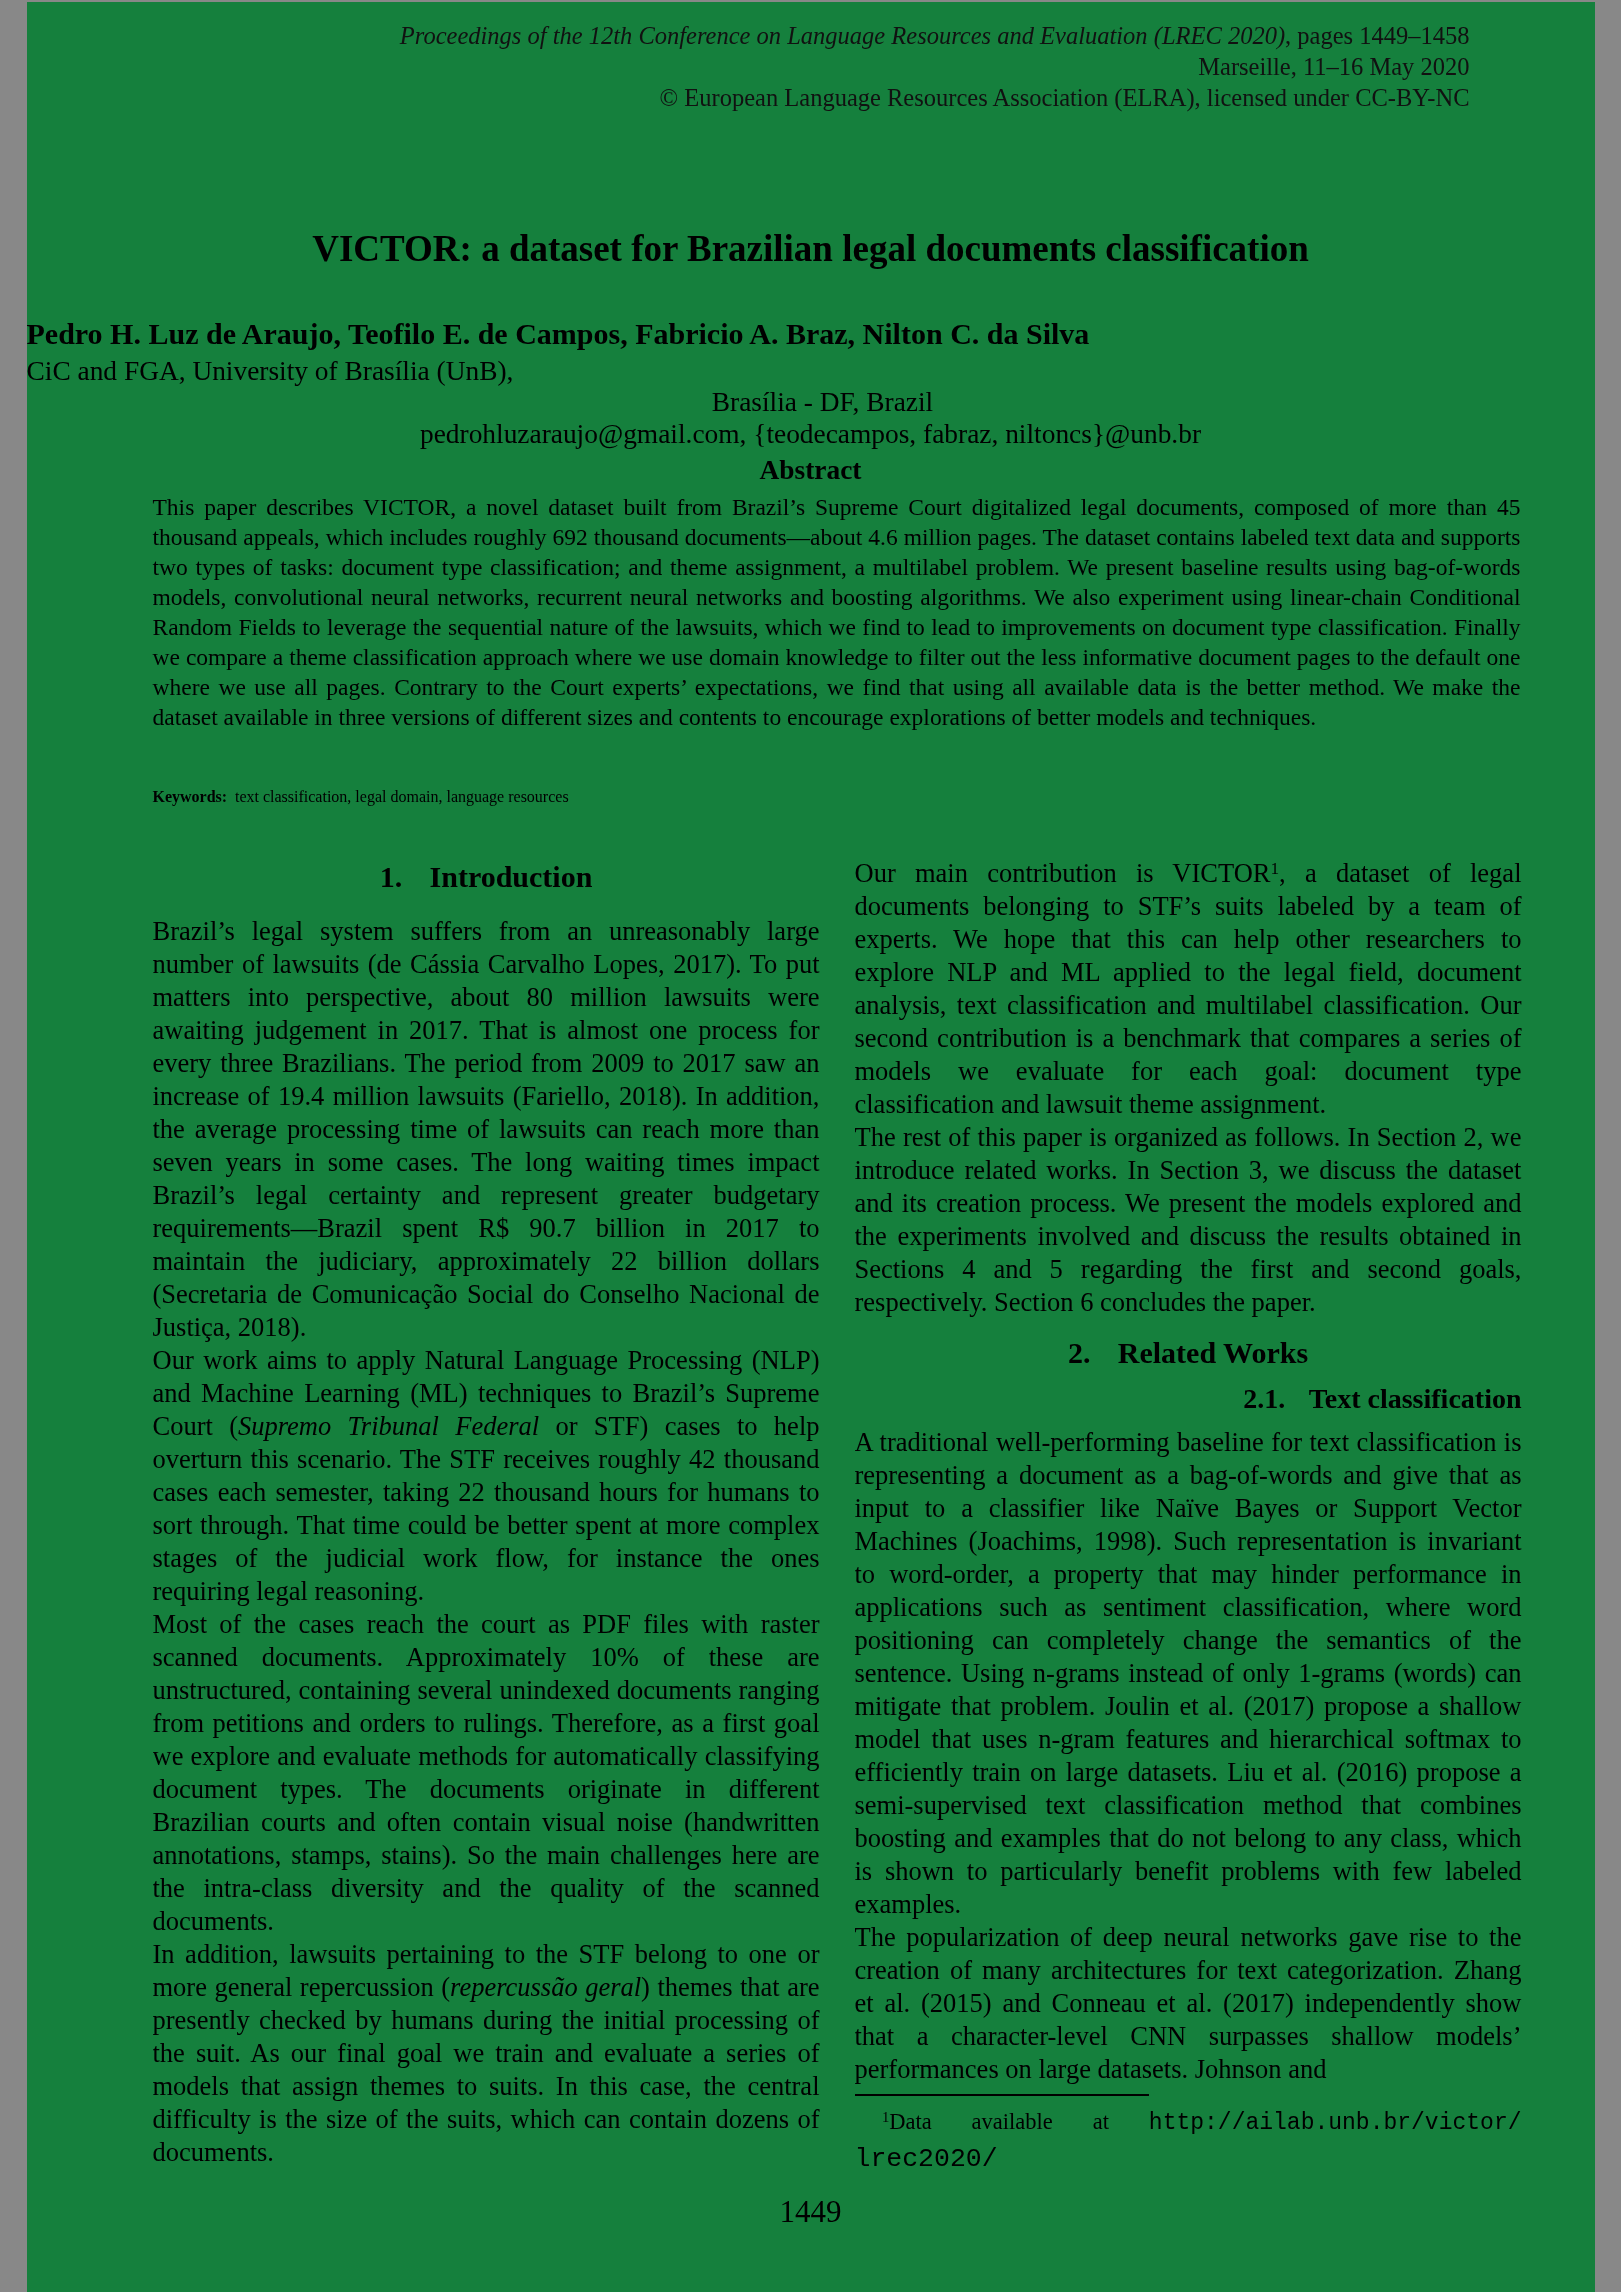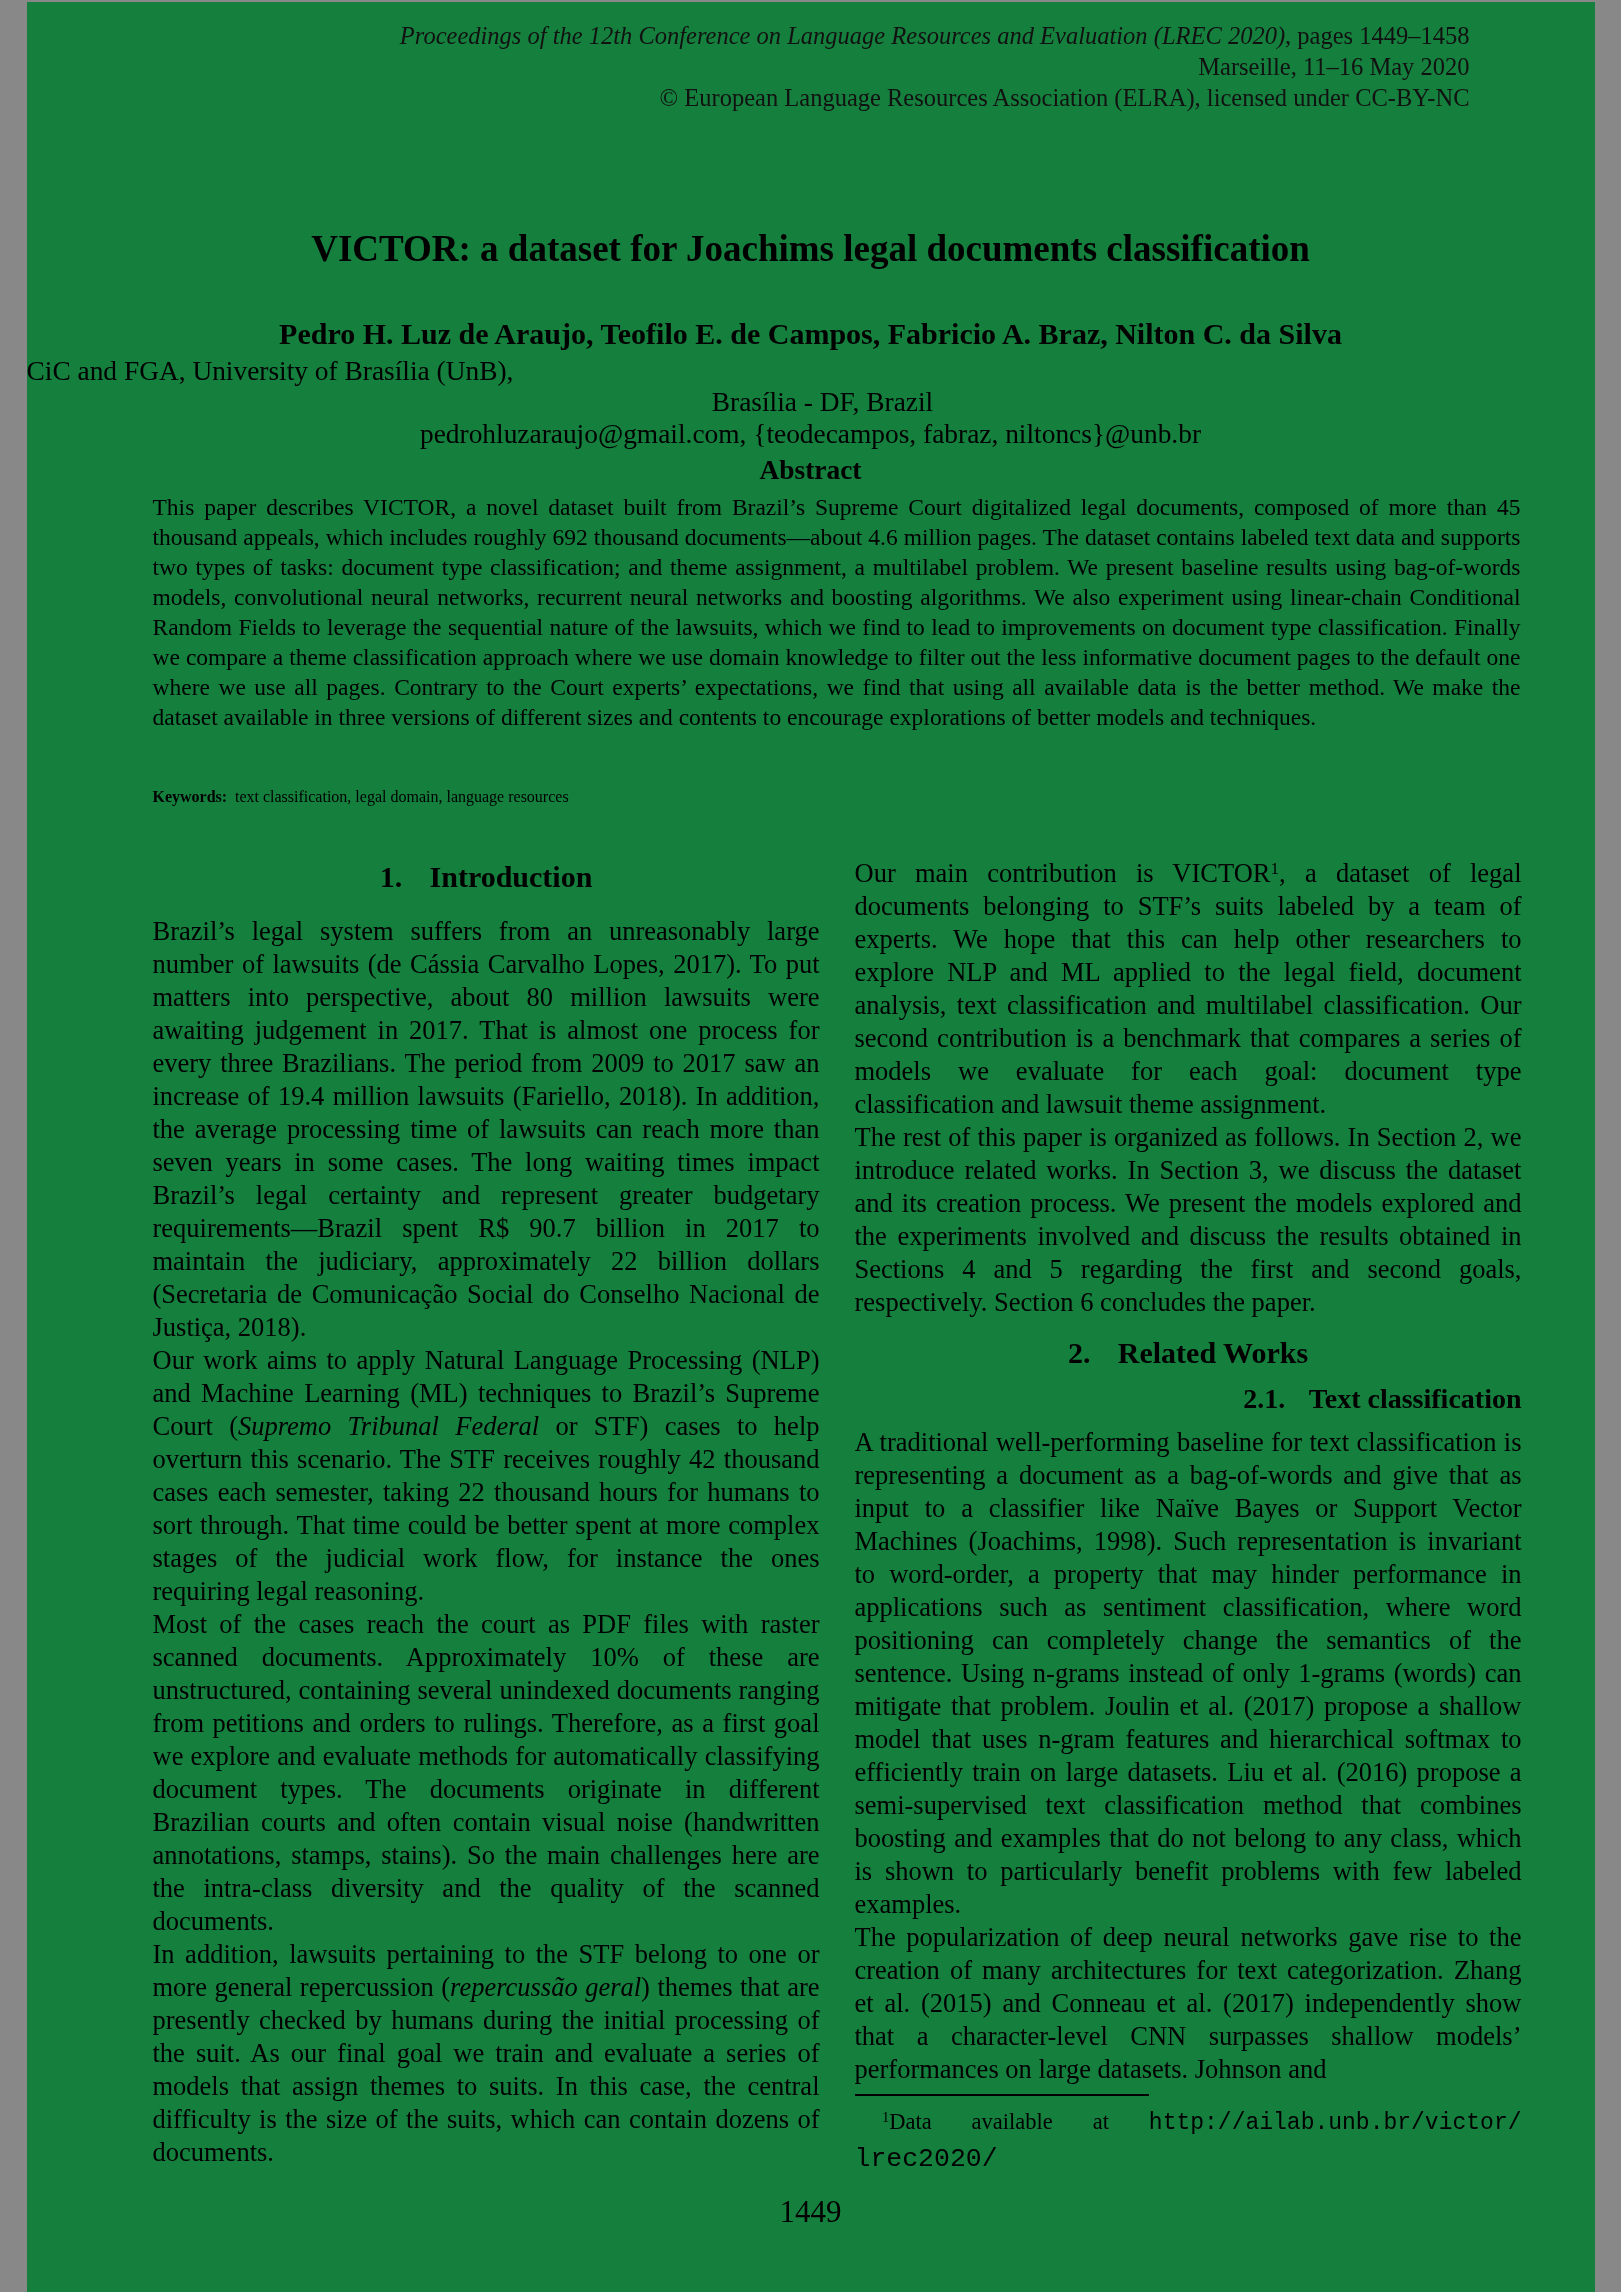--- a/index.html
+++ b/index.html
@@ -18,21 +18,21 @@
     text-align:right;font-size:24.5px;line-height:31px;color:#111;
   }
   .it{font-style:italic;}
   
   .title{
     position:absolute;top:225px;left:0;width:100%;
     text-align:center;font-weight:bold;font-size:37px;line-height:43px;
   }
   .authors{
     position:absolute;top:315px;left:0;width:100%;
-    text-align:center;font-weight:bold;font-size:30px;
+    font-weight:bold;font-size:30px;
   }
   .affil1{position:absolute;top:354px;left:0;width:100%;font-size:27.4px;}
   .affil2{position:absolute;top:385px;left:12px;width:100%;text-align:center;font-size:27.4px;}
   .emails{position:absolute;top:417px;left:0;width:100%;text-align:center;font-size:27.4px;}
   
   .abs-head{position:absolute;top:453px;left:0;width:100%;text-align:center;font-weight:bold;font-size:27.4px;}
   .abs-text{
     position:absolute;top:490px;left:126px;width:1368px;
     font-size:23.5px;line-height:30px;text-align:justify;text-justify:inter-word;
     hyphens:auto;-webkit-hyphens:auto;
@@ -77,21 +77,21 @@
 <body>
 
 <div class="page">
 
   <div class="hdr">
     <div><span class="it">Proceedings of the 12th Conference on Language Resources and Evaluation (LREC 2020)</span><span>, pages 1449–1458</span></div>
     <div>Marseille, 11–16 May 2020</div>
     <div>© European Language Resources Association (ELRA), licensed under CC-BY-NC</div>
   </div>
 
-  <div class="title">VICTOR: a dataset for Joachims legal documents classification</div>
+  <div class="title">VICTOR: a dataset for Brazilian legal documents classification</div>
   <div class="authors">Pedro H. Luz de Araujo, Teofilo E. de Campos, Fabricio A. Braz, Nilton C. da Silva</div>
   <div class="affil1">CiC and FGA, University of Brasília (UnB),</div>
   <div class="affil2">Brasília - DF, Brazil</div>
   <div class="emails">pedrohluzaraujo@gmail.com, {teodecampos, fabraz, niltoncs}@unb.br</div>
 
   <div class="abs-head">Abstract</div>
   <div class="abs-text">This paper describes VICTOR, a novel dataset built from Brazil’s Supreme Court digitalized legal documents, composed of more than 45 thousand appeals, which includes roughly 692 thousand documents—about 4.6 million pages. The dataset contains labeled text data and supports two types of tasks: document type classification; and theme assignment, a multilabel problem. We present baseline results using bag-of-words models, convolutional neural networks, recurrent neural networks and boosting algorithms. We also experiment using linear-chain Conditional Random Fields to leverage the sequential nature of the lawsuits, which we find to lead to improvements on document type classification. Finally we compare a theme classification approach where we use domain knowledge to filter out the less informative document pages to the default one where we use all pages. Contrary to the Court experts’ expectations, we find that using all available data is the better method. We make the dataset available in three versions of different sizes and contents to encourage explorations of better models and techniques.</div>
 
   <div class="keywords">
     <b>Keywords:</b><span>text classification, legal domain, language resources</span>

